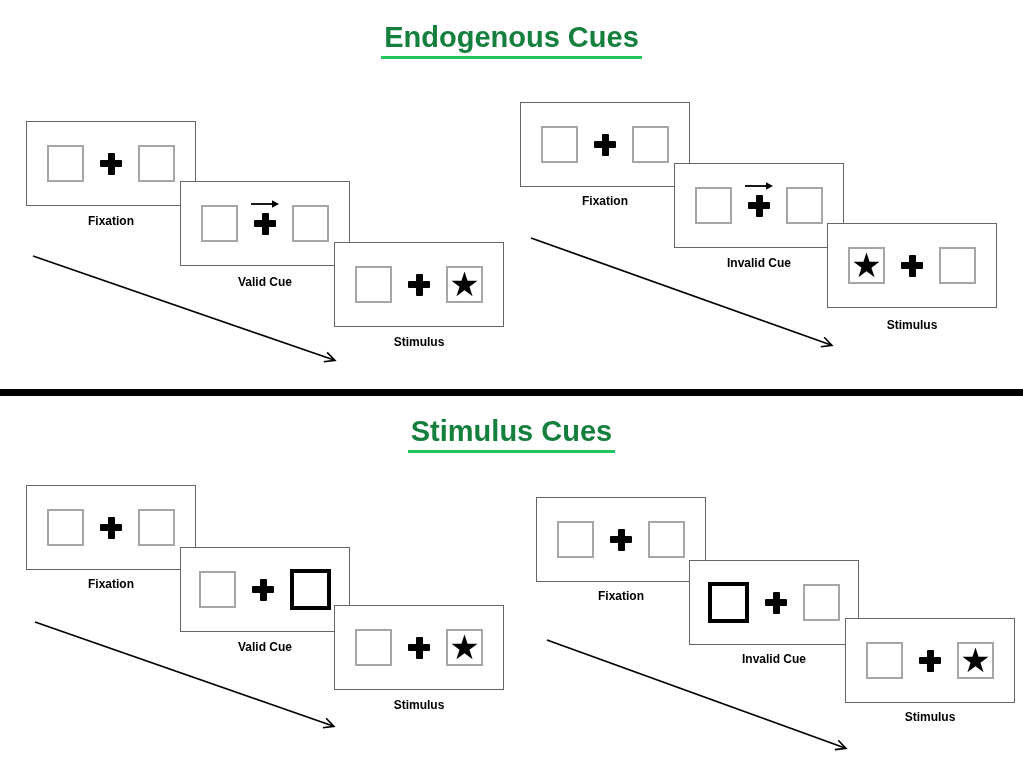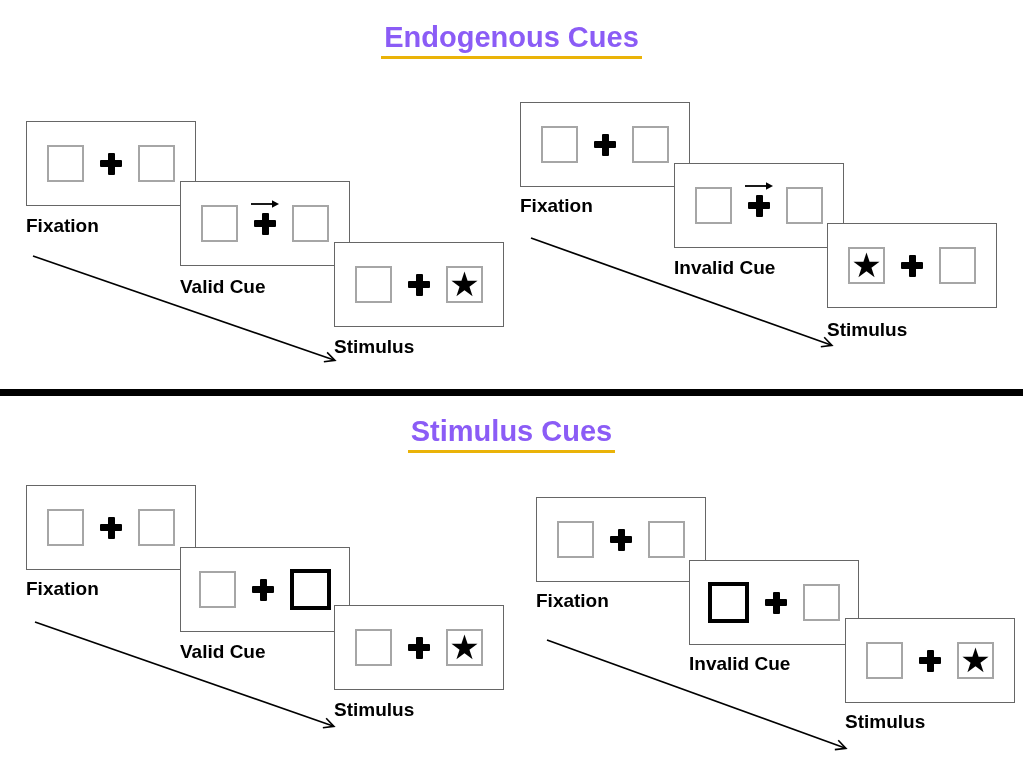--- a/index.html
+++ b/index.html
@@ -4,22 +4,22 @@
 <style>
   html,body{margin:0;padding:0;}
   body{
     width:1023px;height:767px;position:relative;overflow:hidden;
     background:#ffffff;font-family:"Liberation Sans",sans-serif;
   }
   .section-title{
     position:absolute;left:0;width:1023px;text-align:center;
   }
   .title-text{
-    display:inline-block;font-weight:700;font-size:29px;color:#8b5cf6;
-    border-bottom:3px solid #eab308;padding:0 3px 2px;line-height:1.1;
+    display:inline-block;font-weight:700;font-size:29px;color:#15803d;
+    border-bottom:3px solid #22c55e;padding:0 3px 2px;line-height:1.1;
   }
   .panel{
     position:absolute;width:170px;height:85px;box-sizing:border-box;
     background:#fff;border:1.5px solid #666;
     display:flex;align-items:center;justify-content:center;gap:16px;
   }
   .box{
     width:37px;height:37px;box-sizing:border-box;background:#fff;
     border:2px solid #a6a6a6;
     display:flex;align-items:center;justify-content:center;
@@ -39,22 +39,22 @@
   }
   .plus::after{
     content:"";position:absolute;left:7.5px;top:0;width:7px;height:22px;
     background:#000;border-radius:1px;
   }
   .cue-arrow{
     position:absolute;left:50%;transform:translateX(-50%);
     bottom:calc(100% + 4px);
   }
   .screen-label{
-    position:absolute;width:170px;text-align:left;
-    font-weight:700;font-size:19px;color:#000;line-height:1.15;
+    position:absolute;width:170px;text-align:center;
+    font-weight:700;font-size:12px;color:#000;line-height:1.15;
     white-space:nowrap;
   }
   .t-arrow{position:absolute;}
   .divider{
     position:absolute;left:0;top:389px;width:1023px;height:7px;background:#000;
   }
 </style>
 </head>
 <body>
 

